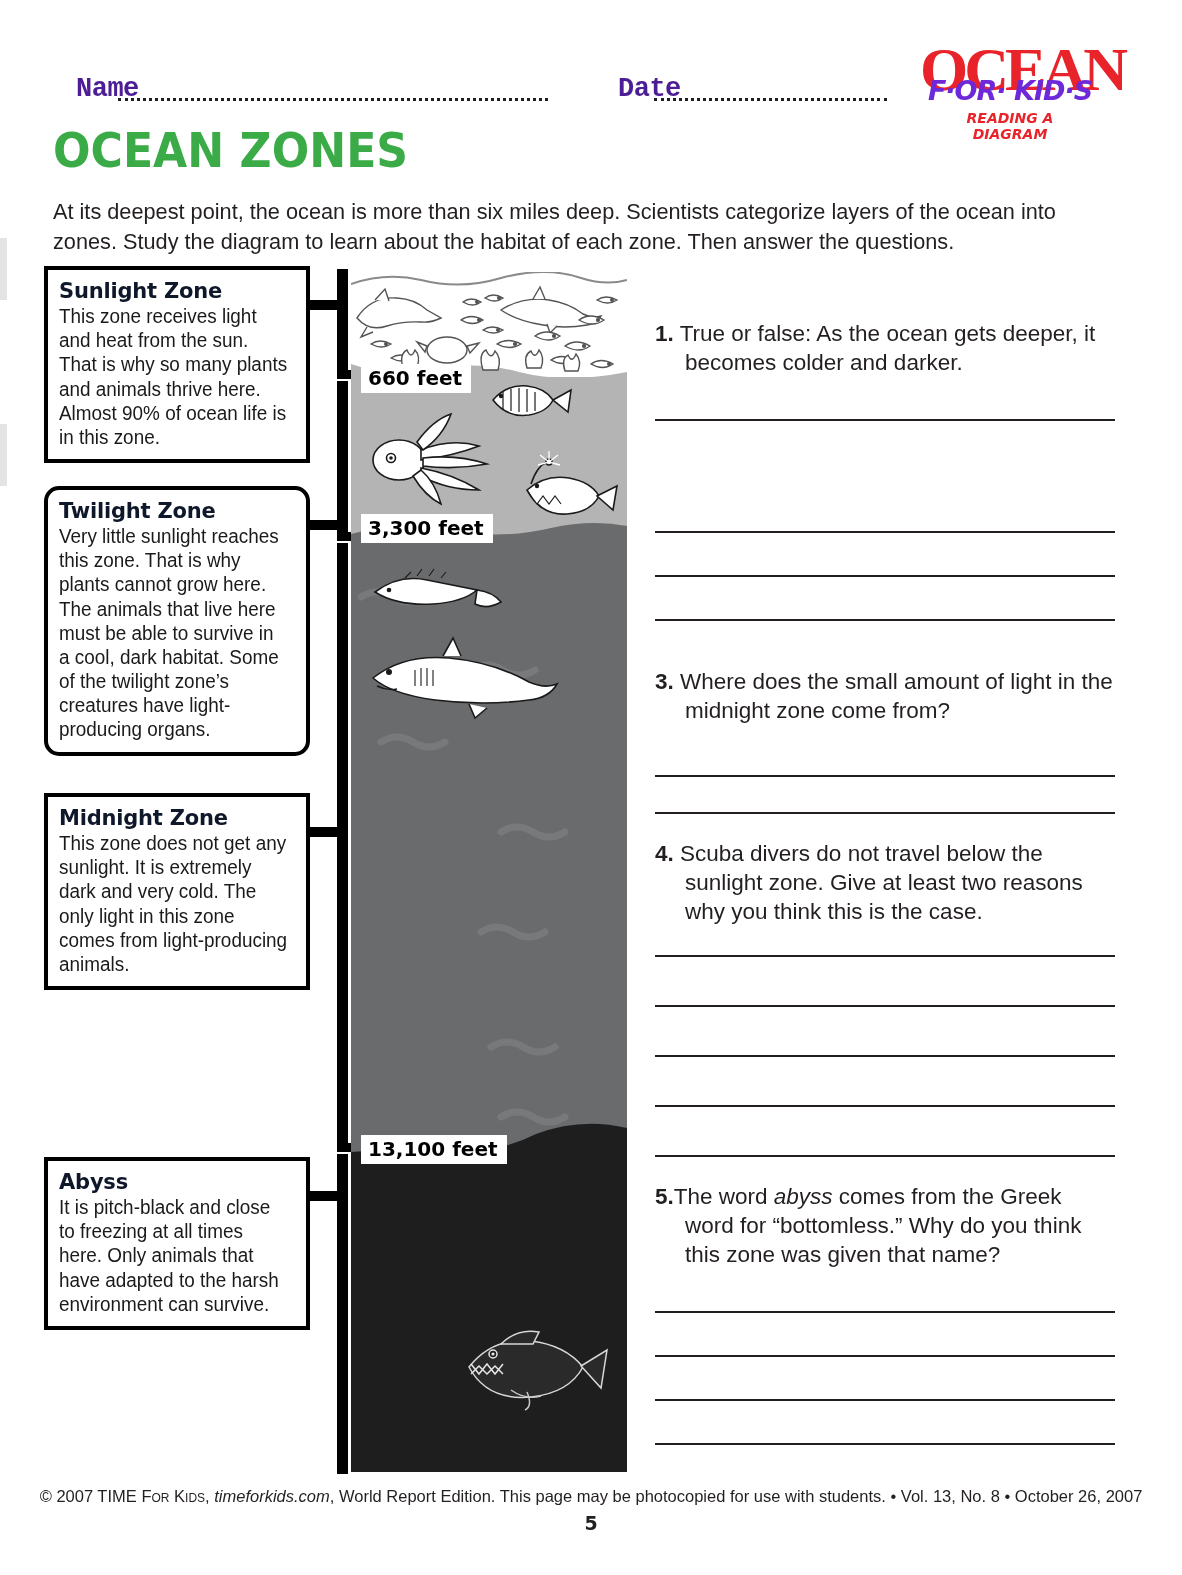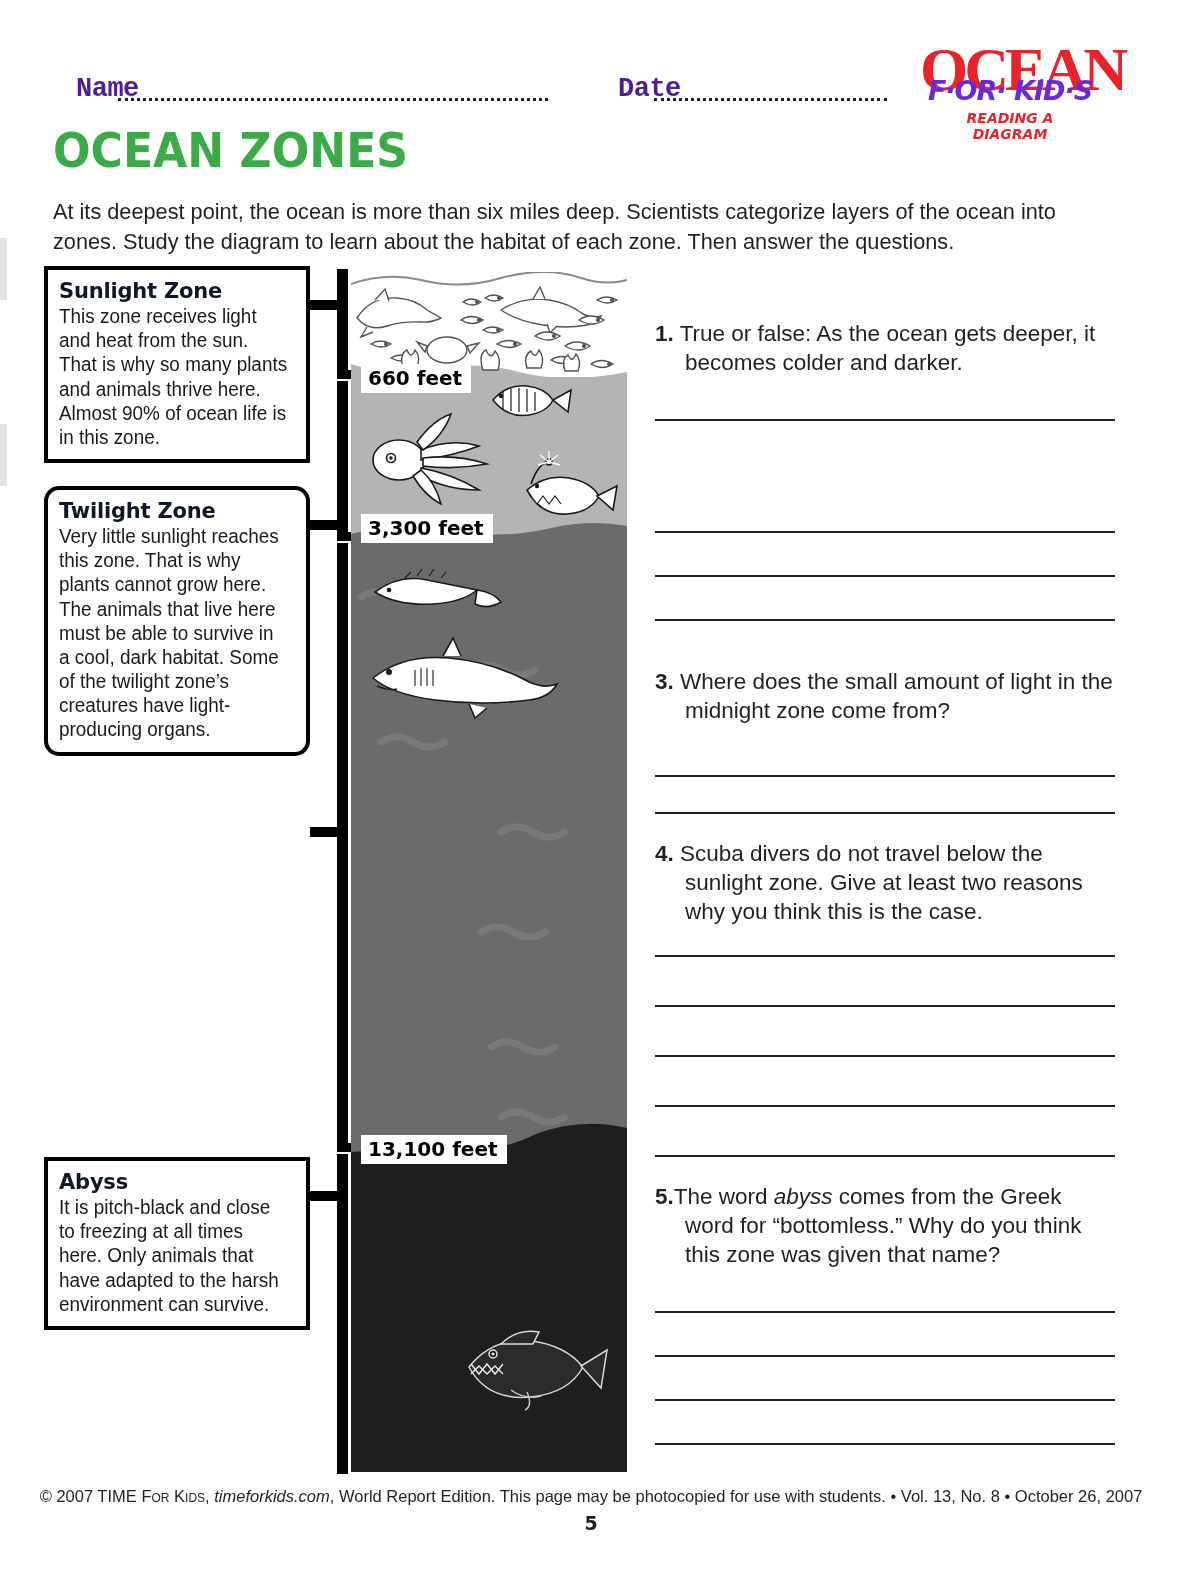--- a/index.html
+++ b/index.html
@@ -168,20 +168,24 @@
   <div id="page-title">OCEAN ZONES</div>
   <div id="intro">At its deepest point, the ocean is more than six miles deep. Scientists categorize layers of the ocean into zones. Study the diagram to learn about the habitat of each zone. Then answer the questions.</div>
 
   <div class="zonebox" id="zone-sunlight">
     <h3>Sunlight Zone</h3>
     <p>This zone receives light and heat from the sun. That is why so many plants and animals thrive here. Almost 90% of ocean life is in this zone.</p>
   </div>
   <div class="zonebox" id="zone-twilight">
     <h3>Twilight Zone</h3>
     <p>Very little sunlight reaches this zone. That is why plants cannot grow here. The animals that live here must be able to survive in a cool, dark habitat. Some of the twilight zone’s creatures have light-producing organs.</p>
+  </div>
+  <div class="zonebox" id="zone-midnight">
+    <h3>Midnight Zone</h3>
+    <p>This zone does not get any sunlight. It is extremely dark and very cold. The only light in this zone comes from light-producing animals.</p>
   </div>
   <div class="zonebox" id="zone-abyss">
     <h3>Abyss</h3>
     <p>It is pitch-black and close to freezing at all times here. Only animals that have adapted to the harsh environment can survive.</p>
   </div>
 
   <div class="rail"></div>
 
   <div class="arm" style="left:310px;top:300px;width:30px;"></div>
   <div class="arm" style="left:310px;top:520px;width:30px;"></div>

